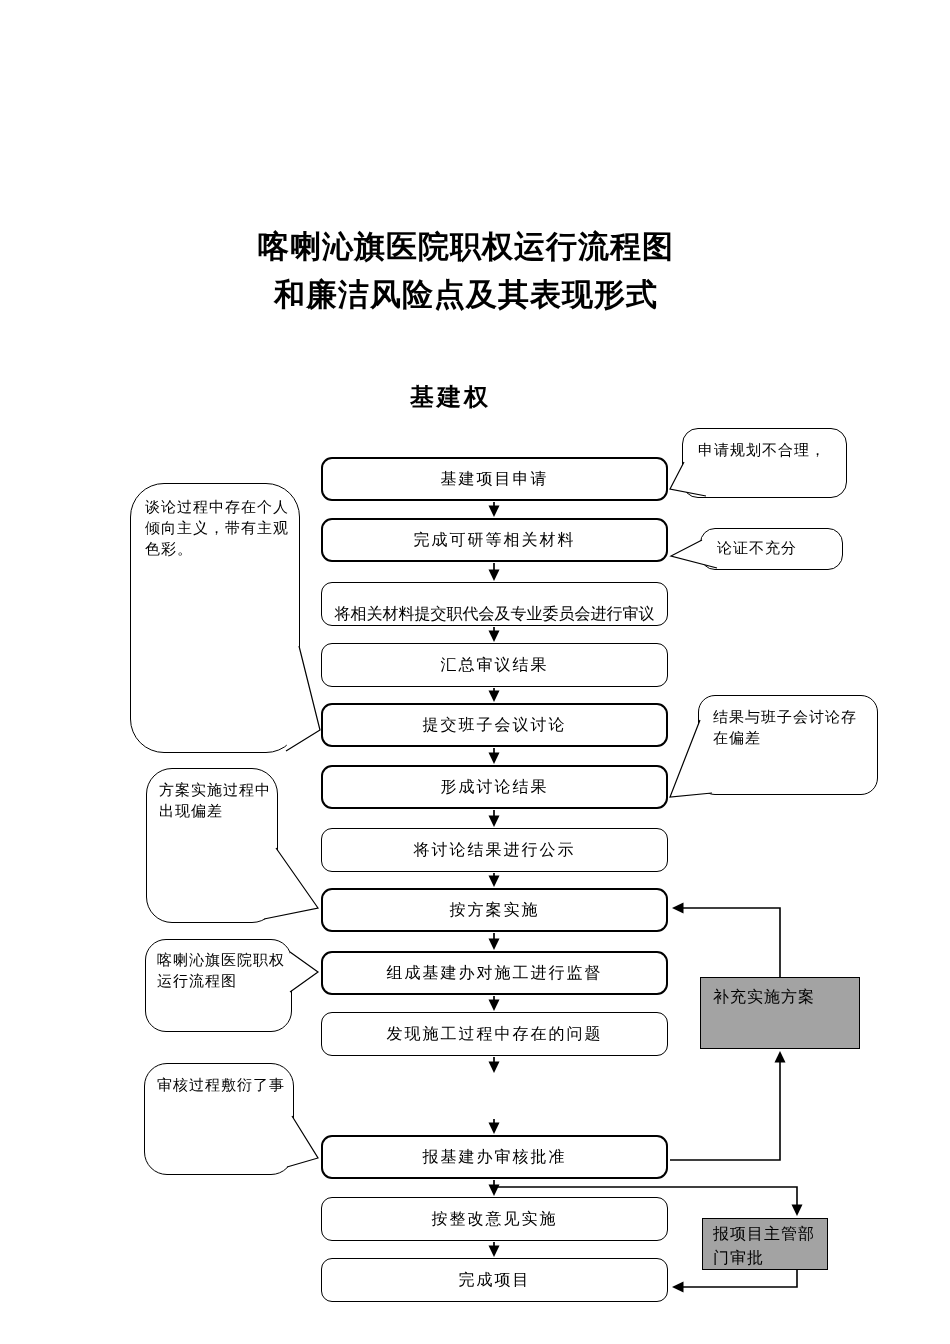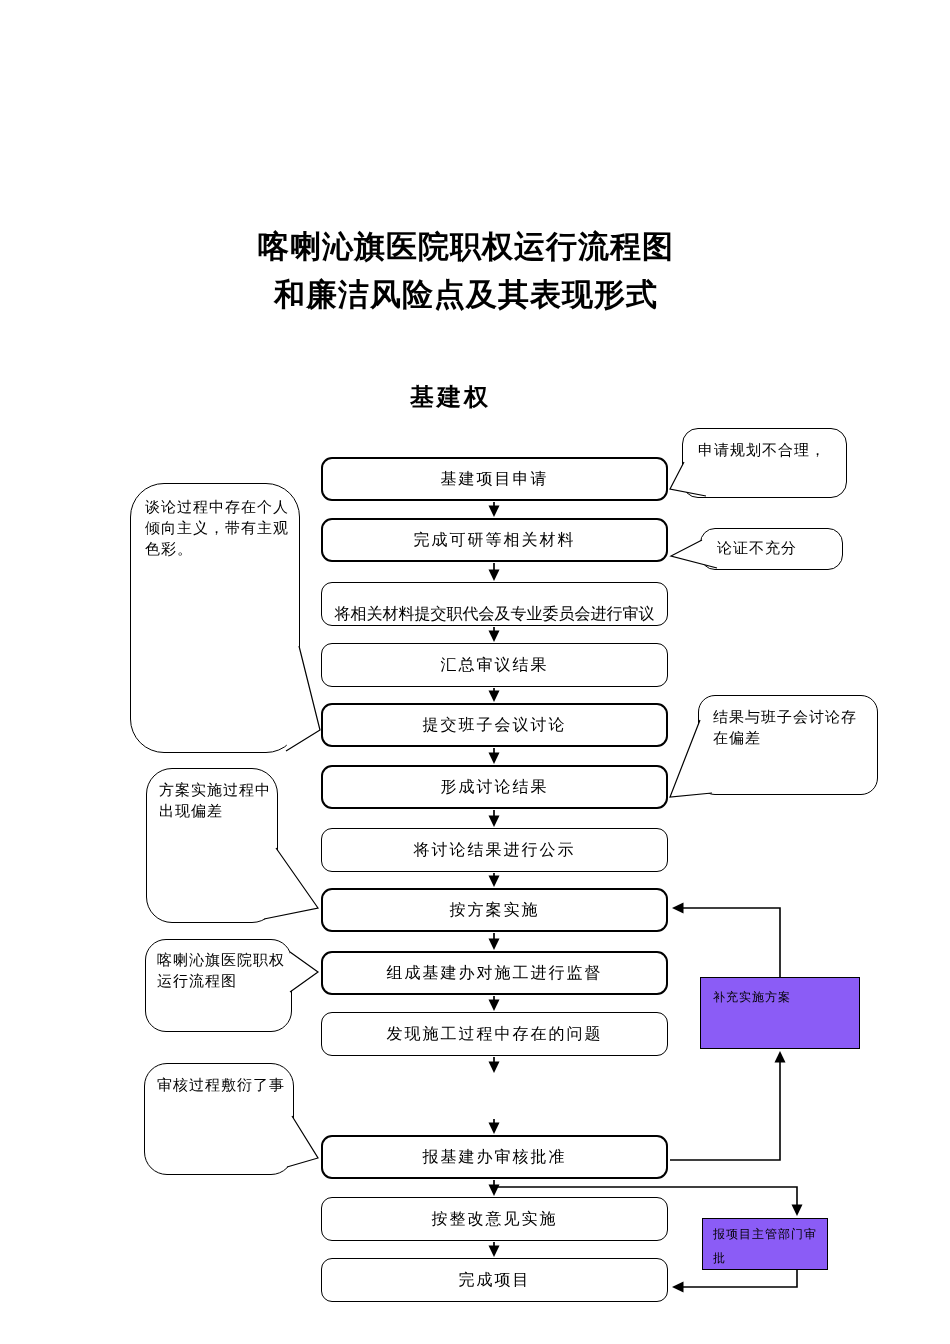--- a/index.html
+++ b/index.html
@@ -16,22 +16,22 @@
   .step{
     position:absolute;left:321px;width:347px;height:44px;background:#fff;
     border:1.3px solid #000;border-radius:11px;
     display:flex;align-items:center;justify-content:center;box-sizing:border-box;
   }
   .step.thick{border-width:2.6px;text-align:center;}
   .step span{font-size:16px;letter-spacing:2px;white-space:nowrap;}
   .step.tight span{letter-spacing:0;margin-top:20px;}
   
   .siderect{
-    position:absolute;background:#8b5cf6;border:1.4px solid #000;box-sizing:border-box;
-    font-size:12px;letter-spacing:1px;line-height:24px;
+    position:absolute;background:#a3a3a3;border:1.4px solid #000;box-sizing:border-box;
+    font-size:16px;letter-spacing:1px;line-height:24px;
   }
   #supplement-box{left:700px;top:977px;width:160px;height:72px;padding:7px 6px 0 12px;}
   #authority-box{left:702px;top:1218px;width:126px;height:52px;padding:3px 8px 0 10px;}
   
   .callout{
     position:absolute;background:#fff;border:1.2px solid #000;box-sizing:border-box;
     font-size:15px;letter-spacing:1px;line-height:21px;
   }
   #callout-application{left:682px;top:428px;width:165px;height:70px;border-radius:16px;padding:11px 8px 0 15px;}
   #callout-feasibility{left:700px;top:528px;width:143px;height:42px;border-radius:15px;padding:9px 6px 0 16px;}

